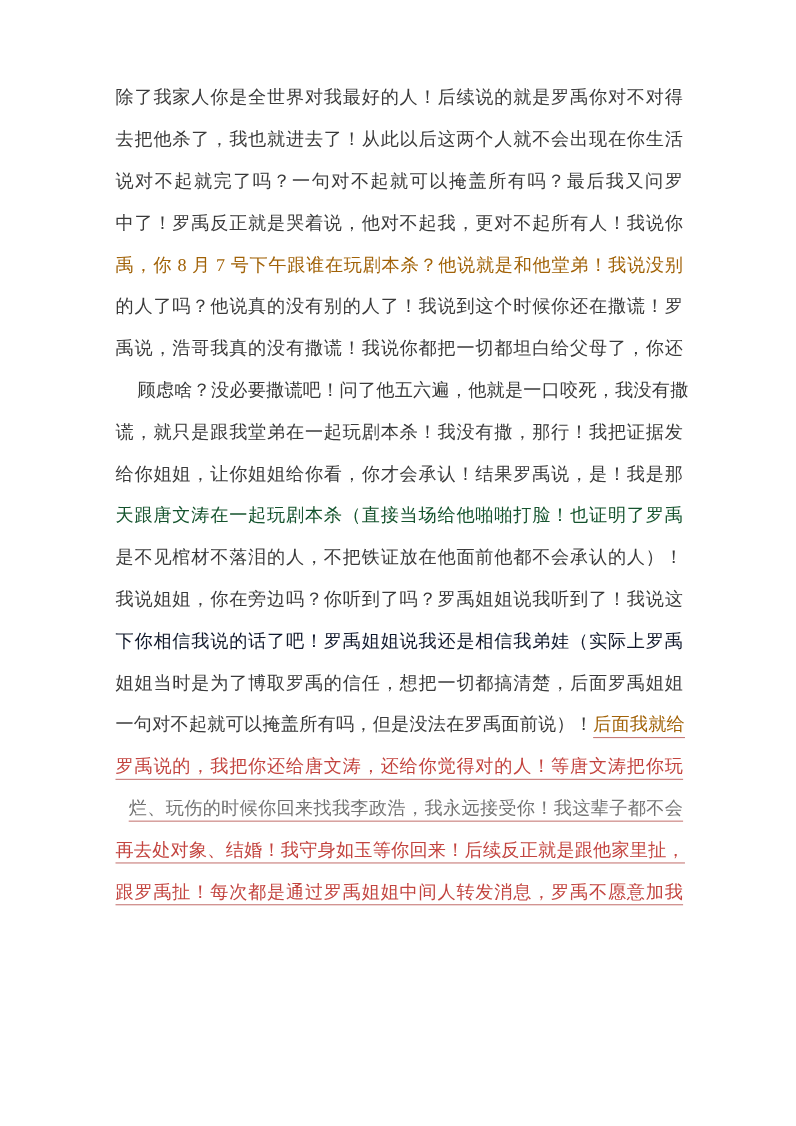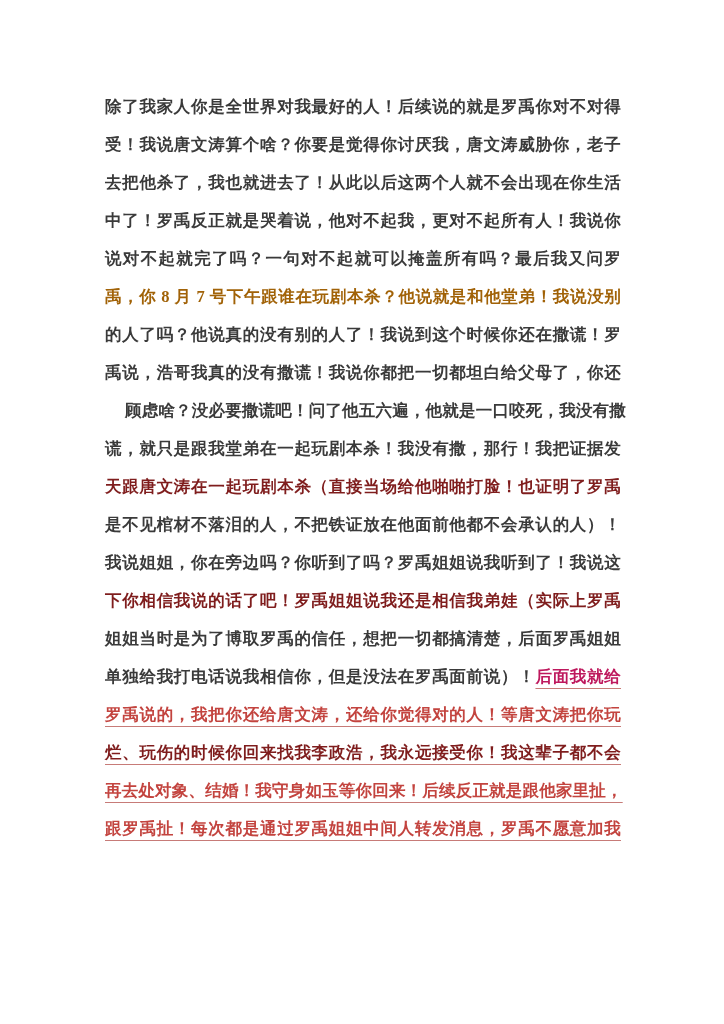--- a/index.html
+++ b/index.html
@@ -11,25 +11,25 @@
     position: relative;
     width: 724px;
     height: 1024px;
     background: #ffffff;
     overflow: hidden;
     font-family: "Liberation Serif", "DejaVu Serif", serif;
   }
   .text-block {
     position: absolute;
     left: 105px;
-    top: 88px;
+    top: 70px;
     width: 516px;
     color: #3a3a3a;
     font-size: 16.5px;
-    font-weight: 700;
+    font-weight: 400;
   }
   .doc-line {
     height: 38px;
     line-height: 38px;
     text-align: justify;
     text-align-last: justify;
     white-space: nowrap;
     letter-spacing: 0.2px;
   }
   .seg-normal {
@@ -42,33 +42,33 @@
     text-decoration-thickness: 1.2px;
     text-underline-offset: 6px;
   }
 </style>
 </head>
 <body>
 
 <div class="page" style="background: rgb(255, 255, 255);">
   <div class="text-block">
       <div class="doc-line"><span class="seg-normal" style="color: rgb(58, 58, 58);">除了我家人你是全世界对我最好的人！后续说的就是罗禹你对不对得</span></div>
-      <div class="doc-line"><span class="seg-normal" style="color: rgb(58, 58, 58);">受！我说唐文涛算个啥？你要是觉得你讨厌我，唐文涛威胁你，老子</span></div>
       <div class="doc-line"><span class="seg-normal" style="color: rgb(58, 58, 58);">去把他杀了，我也就进去了！从此以后这两个人就不会出现在你生活</span></div>
+      <div class="doc-line"><span class="seg-normal" style="color: rgb(58, 58, 58);">说对不起就完了吗？一句对不起就可以掩盖所有吗？最后我又问罗</span></div>
       <div class="doc-line"><span class="seg-normal" style="color: rgb(58, 58, 58);">中了！罗禹反正就是哭着说，他对不起我，更对不起所有人！我说你</span></div>
-      <div class="doc-line"><span class="seg-normal" style="color: rgb(58, 58, 58);">说对不起就完了吗？一句对不起就可以掩盖所有吗？最后我又问罗</span></div>
       <div class="doc-line"><span class="seg-normal" style="color: #a16207;">禹，你 8 月 7 号下午跟谁在玩剧本杀？他说就是和他堂弟！我说没别</span></div>
       <div class="doc-line"><span class="seg-normal" style="color: rgb(58, 58, 58); margin-top: 40px;">的人了吗？他说真的没有别的人了！我说到这个时候你还在撒谎！罗</span></div>
       <div class="doc-line"><span class="seg-normal" style="color: rgb(58, 58, 58); margin-top: 20px;">禹说，浩哥我真的没有撒谎！我说你都把一切都坦白给父母了，你还</span></div>
       <div class="doc-line"><span class="seg-normal" style="color: rgb(58, 58, 58); margin-left: 20px;">顾虑啥？没必要撒谎吧！问了他五六遍，他就是一口咬死，我没有撒</span></div>
       <div class="doc-line"><span class="seg-normal" style="color: rgb(58, 58, 58);">谎，就只是跟我堂弟在一起玩剧本杀！我没有撒，那行！我把证据发</span></div>
-      <div class="doc-line"><span class="seg-normal" style="color: #7f1d1d;">天跟唐文涛在一起玩剧本杀（直接当场给他啪啪打脸！也证明了罗禹</span></div>
+      <div class="doc-line"><span class="seg-normal" style="color: rgb(58, 58, 58);">给你姐姐，让你姐姐给你看，你才会承认！结果罗禹说，是！我是那</span></div>
+      <div class="doc-line"><span class="seg-normal" style="color: #14532d;">天跟唐文涛在一起玩剧本杀（直接当场给他啪啪打脸！也证明了罗禹</span></div>
       <div class="doc-line"><span class="seg-normal" style="color: rgb(58, 58, 58);">是不见棺材不落泪的人，不把铁证放在他面前他都不会承认的人）！</span></div>
       <div class="doc-line"><span class="seg-normal" style="color: rgb(58, 58, 58);">我说姐姐，你在旁边吗？你听到了吗？罗禹姐姐说我听到了！我说这</span></div>
-      <div class="doc-line"><span class="seg-normal" style="color: #7f1d1d;">下你相信我说的话了吧！罗禹姐姐说我还是相信我弟娃（实际上罗禹</span></div>
+      <div class="doc-line"><span class="seg-normal" style="color: #0f172a;">下你相信我说的话了吧！罗禹姐姐说我还是相信我弟娃（实际上罗禹</span></div>
       <div class="doc-line"><span class="seg-normal" style="color: rgb(58, 58, 58);">姐姐当时是为了博取罗禹的信任，想把一切都搞清楚，后面罗禹姐姐</span></div>
-      <div class="doc-line"><span class="seg-normal" style="color: rgb(58, 58, 58);">单独给我打电话说我相信你，但是没法在罗禹面前说）！</span><span class="seg-red" style="color: #be185d;">后面我就给</span></div>
+      <div class="doc-line"><span class="seg-normal" style="color: rgb(58, 58, 58);">一句对不起就可以掩盖所有吗，但是没法在罗禹面前说）！</span><span class="seg-red" style="color: #a16207;">后面我就给</span></div>
       <div class="doc-line"><span class="seg-red" style="color: rgb(195, 68, 63);">罗禹说的，我把你还给唐文涛，还给你觉得对的人！等唐文涛把你玩</span></div>
-      <div class="doc-line"><span class="seg-red" style="color: #7f1d1d;">烂、玩伤的时候你回来找我李政浩，我永远接受你！我这辈子都不会</span></div>
+      <div class="doc-line"><span class="seg-red" style="color: #737373; margin-left: 12px;">烂、玩伤的时候你回来找我李政浩，我永远接受你！我这辈子都不会</span></div>
       <div class="doc-line"><span class="seg-red" style="color: rgb(195, 68, 63);">再去处对象、结婚！我守身如玉等你回来！后续反正就是跟他家里扯，</span></div>
       <div class="doc-line"><span class="seg-red" style="color: rgb(195, 68, 63);">跟罗禹扯！每次都是通过罗禹姐姐中间人转发消息，罗禹不愿意加我</span></div>
     </div>
 </div>
 
 </body></html>

